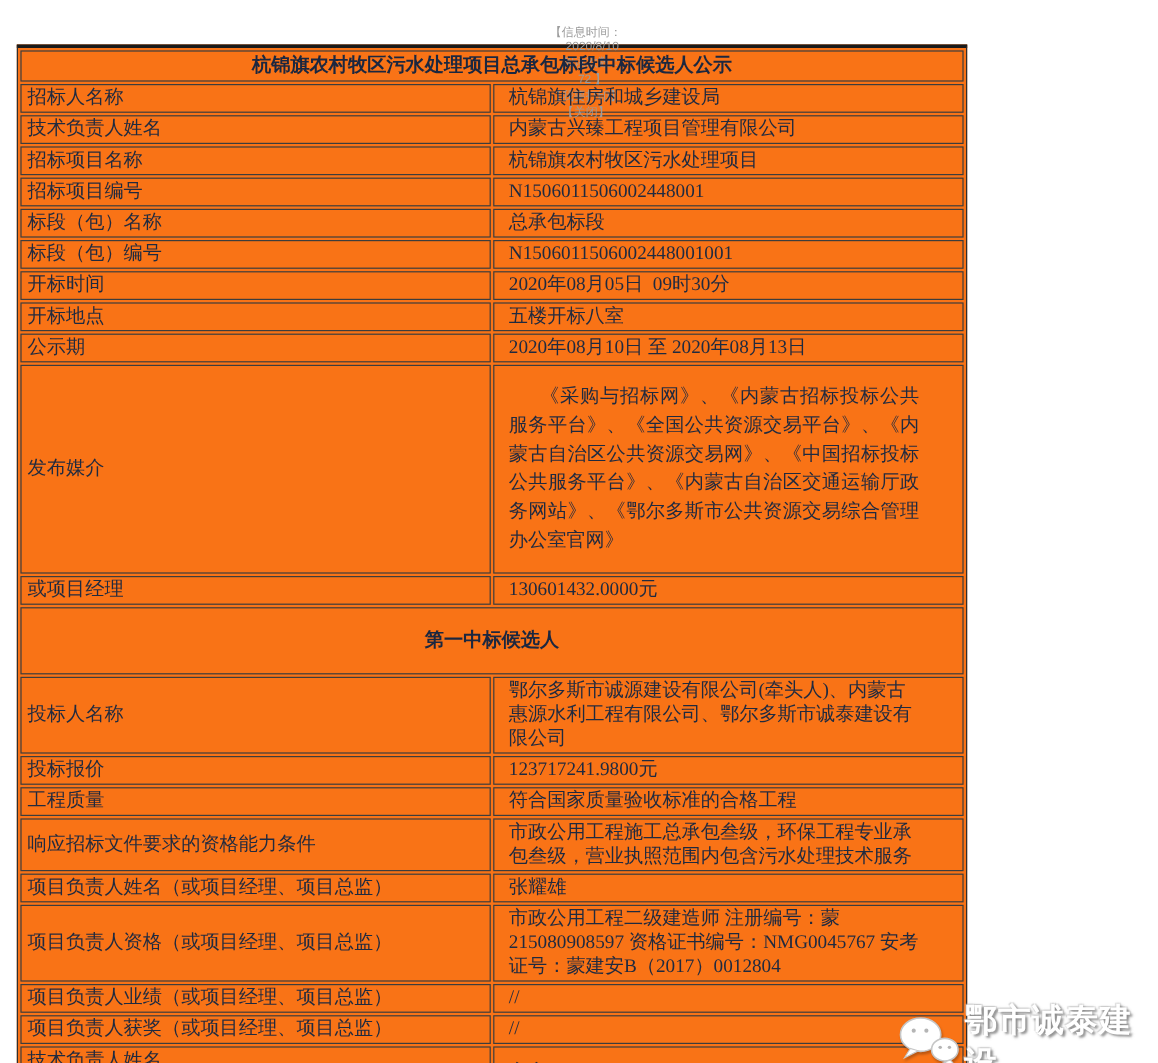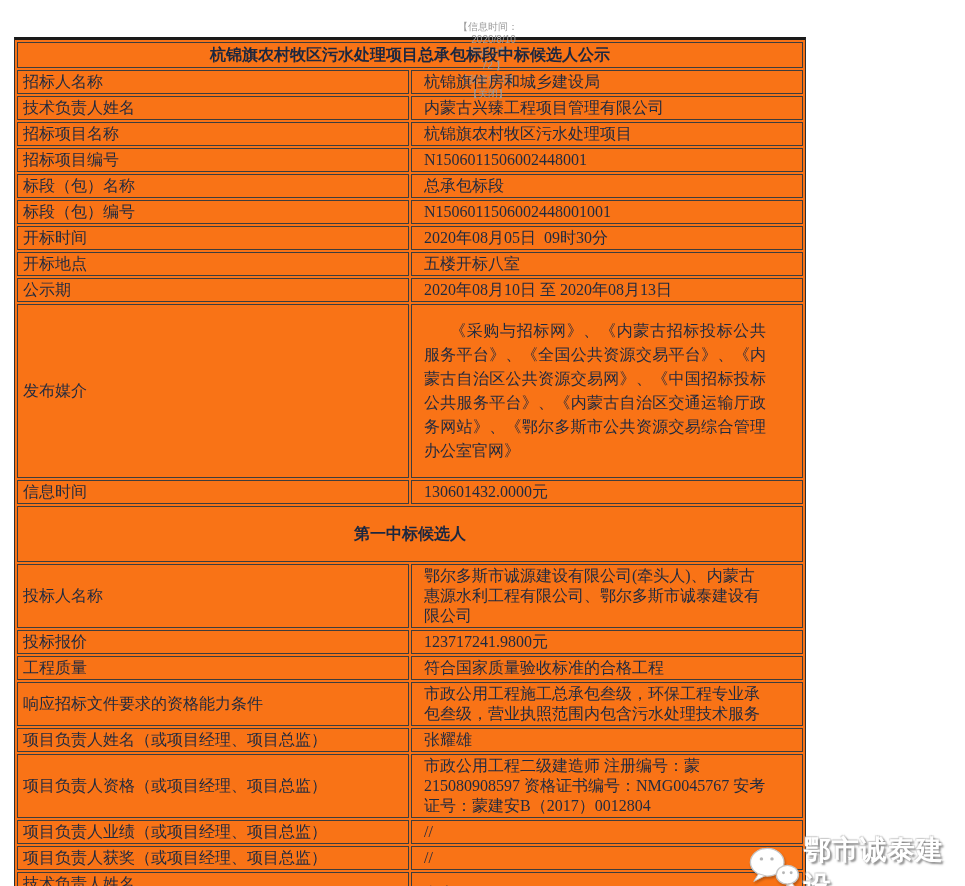--- a/index.html
+++ b/index.html
@@ -153,21 +153,21 @@
     </tr>
     <tr>
       <td class="lbl">公示期</td>
       <td class="val">2020年08月10日 至 2020年08月13日</td>
     </tr>
     <tr class="media">
       <td class="lbl">发布媒介</td>
       <td class="val">《采购与招标网》、《内蒙古招标投标公共服务平台》、《全国公共资源交易平台》、《内蒙古自治区公共资源交易网》、《中国招标投标公共服务平台》、《内蒙古自治区交通运输厅政务网站》、《鄂尔多斯市公共资源交易综合管理办公室官网》</td>
     </tr>
     <tr>
-      <td class="lbl">信息时间</td>
+      <td class="lbl">或项目经理</td>
       <td class="val">130601432.0000元</td>
     </tr>
 
     <tr>
       <td class="section" colspan="2">第一中标候选人</td>
     </tr>
 
     <tr>
       <td class="lbl">投标人名称</td>
       <td class="val">鄂尔多斯市诚源建设有限公司(牵头人)、内蒙古惠源水利工程有限公司、鄂尔多斯市诚泰建设有限公司</td>

